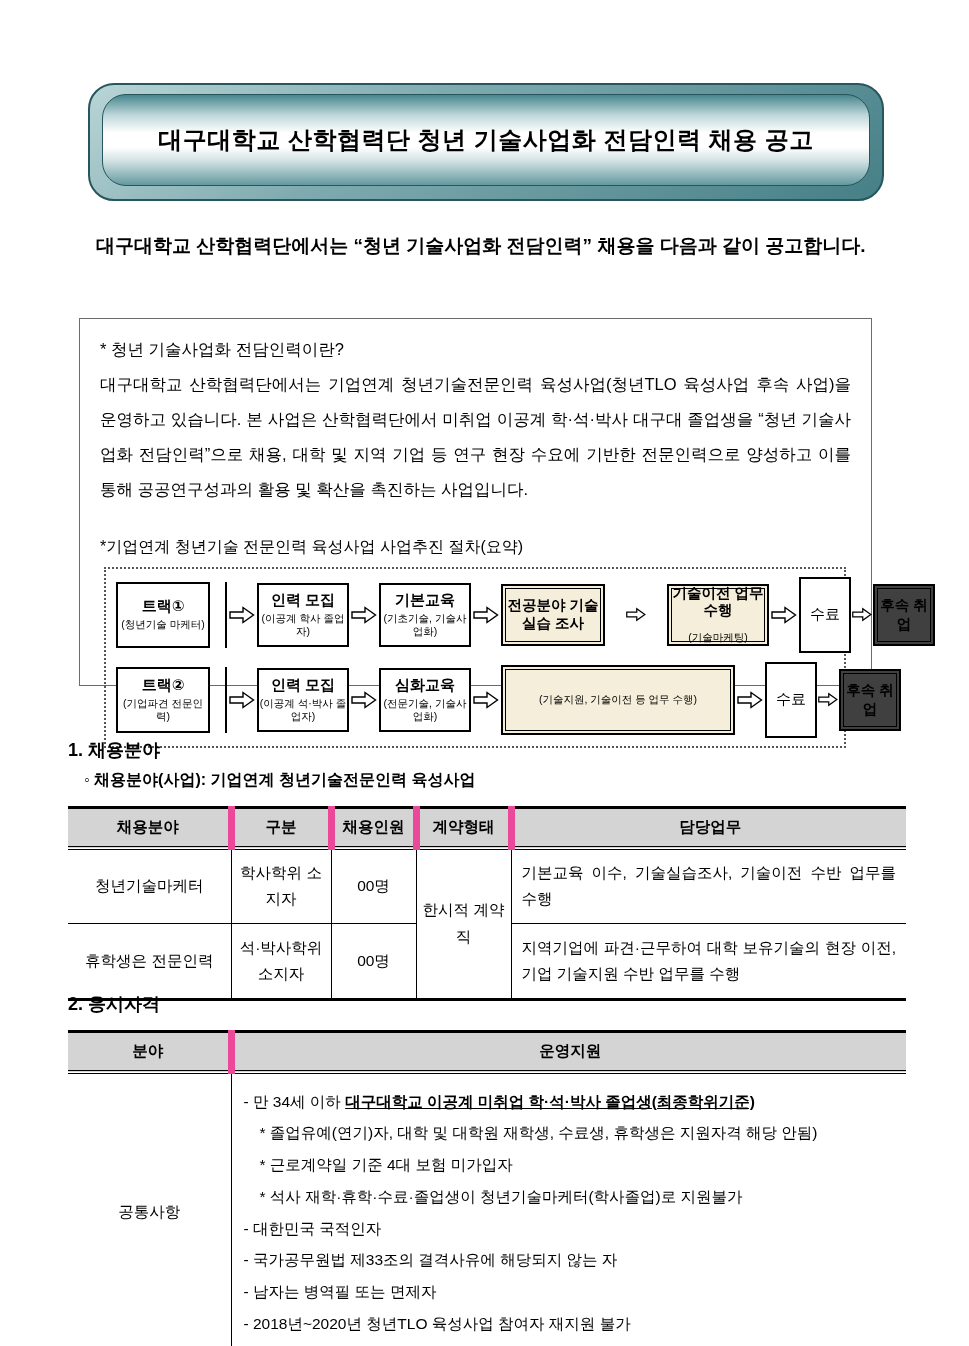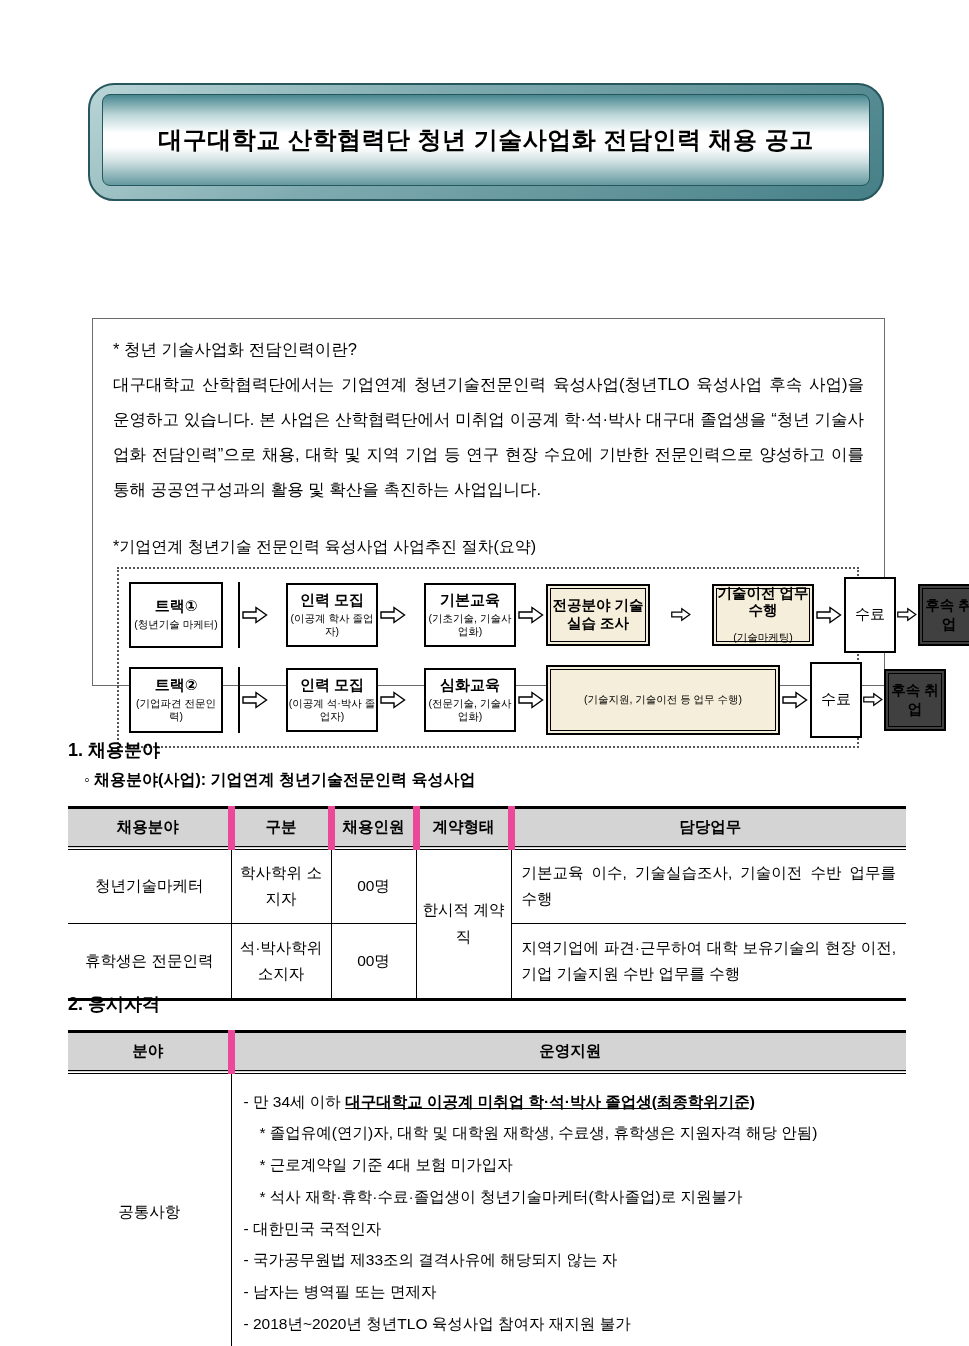--- a/index.html
+++ b/index.html
@@ -16,40 +16,40 @@
   
   .banner {
     position: absolute; left: 88px; top: 83px; width: 796px; height: 118px;
     border-radius: 26px;
     background: linear-gradient(145deg, #b9d5d7 0%, #7fabb0 38%, #467f87 100%);
     border: 2px solid #27565c;
     padding: 9px 12px 13px 12px;
   }
   .banner-inner {
     width: 100%; height: 100%;
-    border-radius: 8px;
+    border-radius: 24px;
     border: 1px solid #27565c;
     background: linear-gradient(180deg, #47868e 0%, #bcd6d8 22%, #ffffff 42%,
                 #ffffff 58%, #cfe0e2 74%, #63999f 100%);
     display: flex; flex-direction: column; align-items: center; justify-content: center;
     gap: 6px;
   }
   .banner-title1 { font-size: 24px; font-weight: bold; letter-spacing: 0.5px; }
   .banner-title2 { font-size: 22px; font-weight: bold; }
 
   
   .intro {
     position: absolute; left: 68px; top: 228px; width: 838px;
     font-size: 19px; font-weight: bold; line-height: 1.85;
     text-align: justify; text-indent: 28px;
   }
 
   
   .about-box {
-    position: absolute; left: 92px; top: 318px; width: 793px; height: 368px;
+    position: absolute; left: 79px; top: 318px; width: 793px; height: 368px;
     border: 1px solid #6b6b6b;
     padding: 13px 20px 10px 20px;
     font-size: 16.5px;
   }
   .about-q { line-height: 2.1; text-align: left; }
   .about-desc { line-height: 2.12; text-align: justify; }
   .flow-caption { margin-top: 30px; font-size: 16px; }
 
   
   .flow {
@@ -61,21 +61,21 @@
   .flow-row { display: flex; align-items: center; }
   .fbox {
     border: 2px solid #000; background: #fff;
     display: flex; flex-direction: column; align-items: center; justify-content: center;
     text-align: center; flex: none;
   }
   .fbox-main { font-size: 15px; font-weight: bold; line-height: 1.2; }
   .fbox-sub  { font-size: 10.5px; line-height: 1.25; margin-top: 3px; }
   .track-wrap { border-right: 2px solid #000; padding-right: 15px; flex: none; }
   .track { width: 94px; height: 66px; }
-  .b-recruit, .b-edu { width: 92px; height: 64px; margin-left: 16px; }
+  .b-recruit, .b-edu { width: 92px; height: 64px; }
   .farrow { flex: none; width: 30px; display: flex; align-items: center; justify-content: center; }
   .farrow svg { display: block; }
   .mid-group { flex: none; width: 268px; display: flex; align-items: center; justify-content: space-between; }
   .dbox { border: 2px solid #000; padding: 2px; background: #f5eeda; flex: none; }
   .dbox-in {
     border: 1px solid #000; width: 100%; height: 100%; background: inherit;
     display: flex; flex-direction: column; align-items: center; justify-content: center;
     text-align: center;
   }
   .b-survey { width: 104px; height: 62px; }
@@ -134,20 +134,21 @@
 <body>
 
 <div class="page">
 
   <div class="banner">
     <div class="banner-inner">
       <div class="banner-title1">대구대학교 산학협력단 청년 기술사업화 전담인력 채용 공고</div>
     </div>
   </div>
 
+  <p class="intro">대구대학교 산학협력단에서는 “청년 기술사업화 전담인력” 채용을 다음과 같이 공고합니다.</p>
 
   <div class="about-box">
     <p class="about-q">* 청년 기술사업화 전담인력이란?</p>
     <p class="about-desc">대구대학교 산학협력단에서는 기업연계 청년기술전문인력 육성사업(청년TLO 육성사업 후속 사업)을 운영하고 있습니다. 본 사업은 산학협력단에서 미취업 이공계 학·석·박사 대구대 졸업생을 “청년 기술사업화 전담인력”으로 채용, 대학 및 지역 기업 등 연구 현장 수요에 기반한 전문인력으로 양성하고 이를 통해 공공연구성과의 활용 및 확산을 촉진하는 사업입니다.</p>
     <p class="flow-caption">*기업연계 청년기술 전문인력 육성사업 사업추진 절차(요약)</p>
 
     <div class="flow">
 
       <div class="flow-row">
         <div class="track-wrap">

